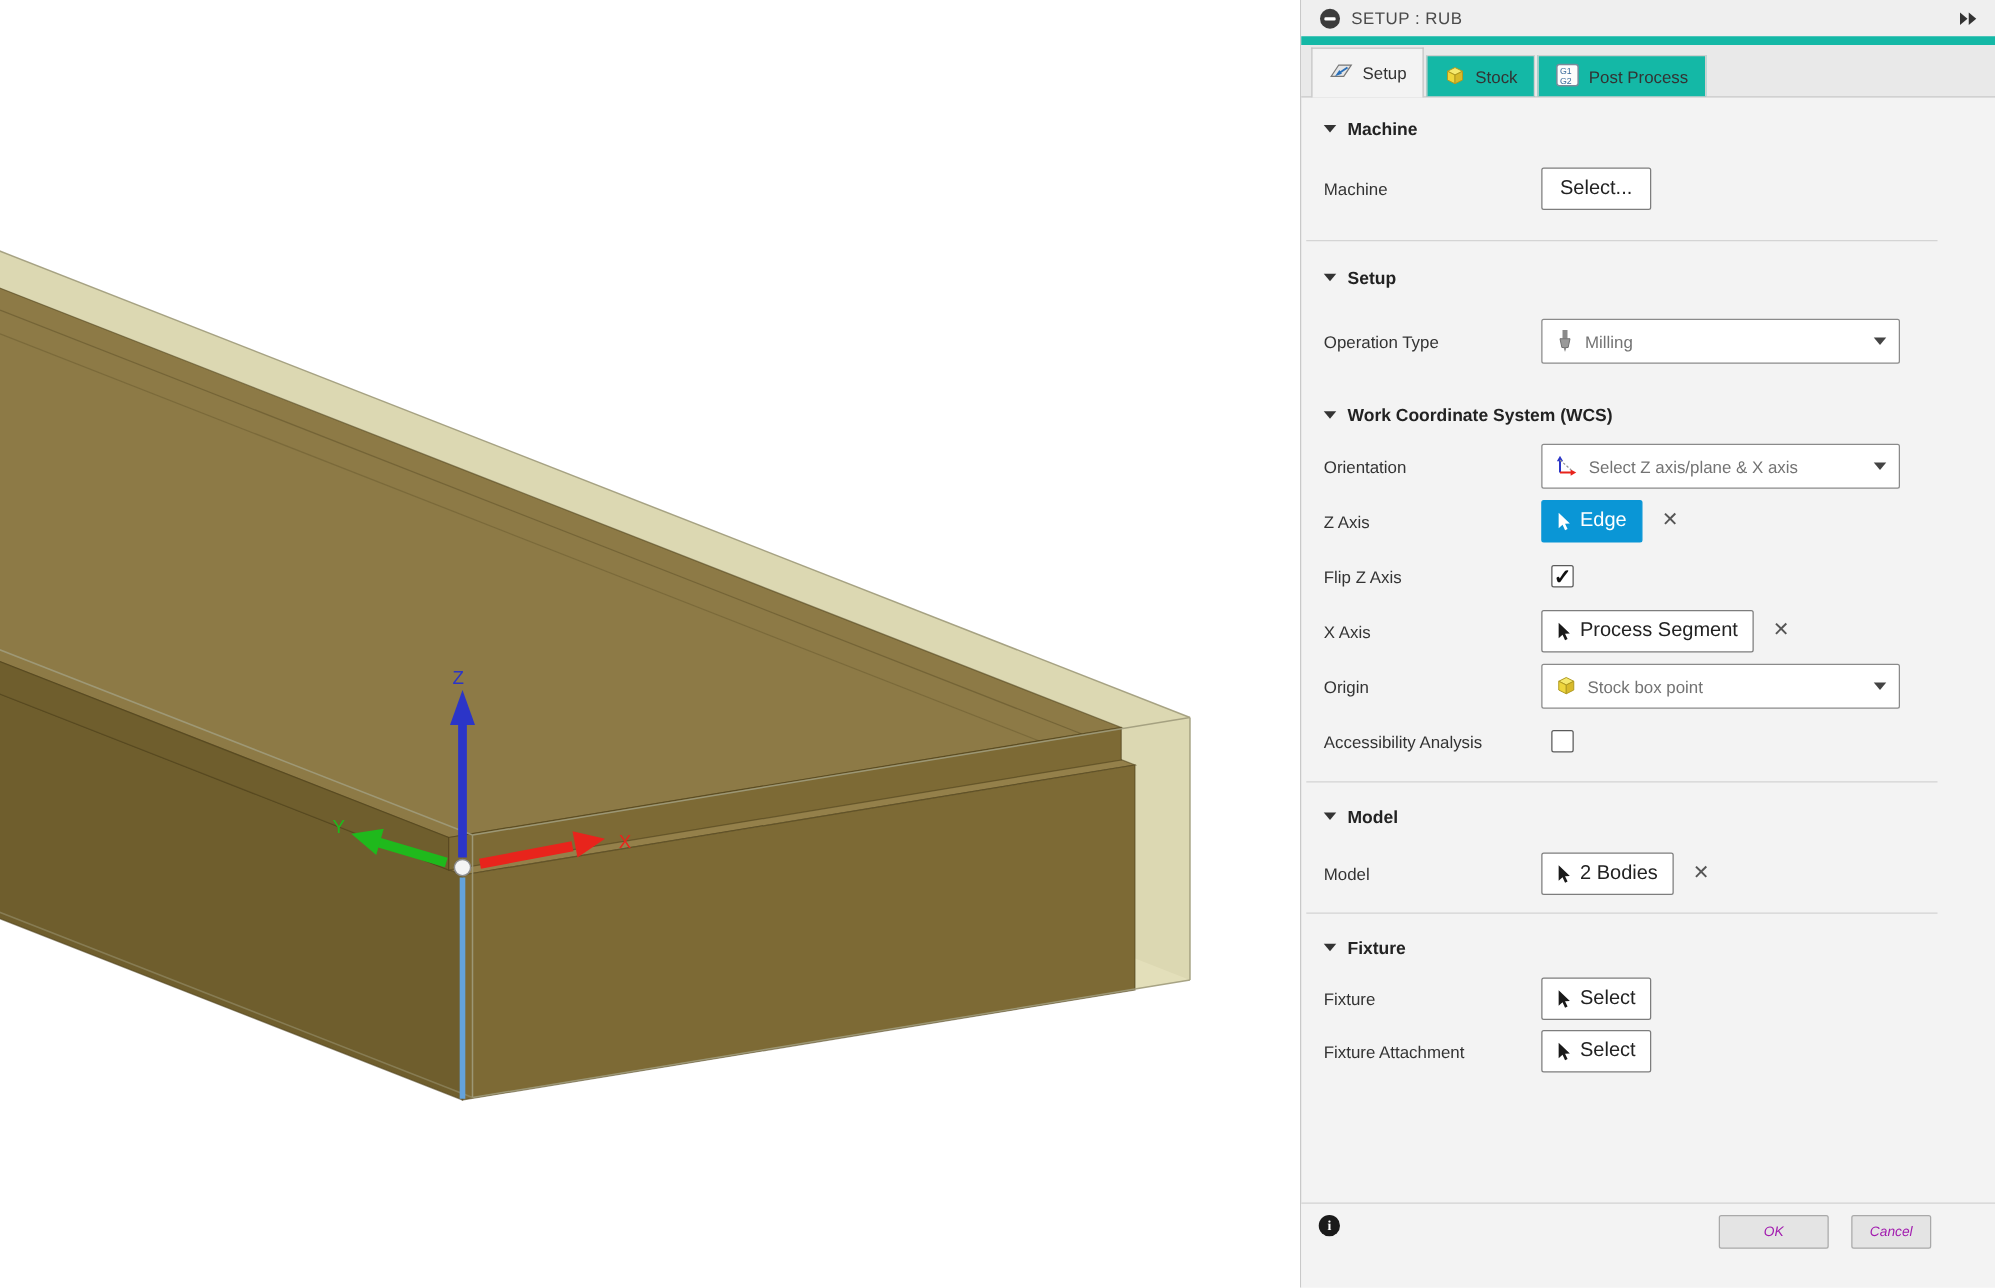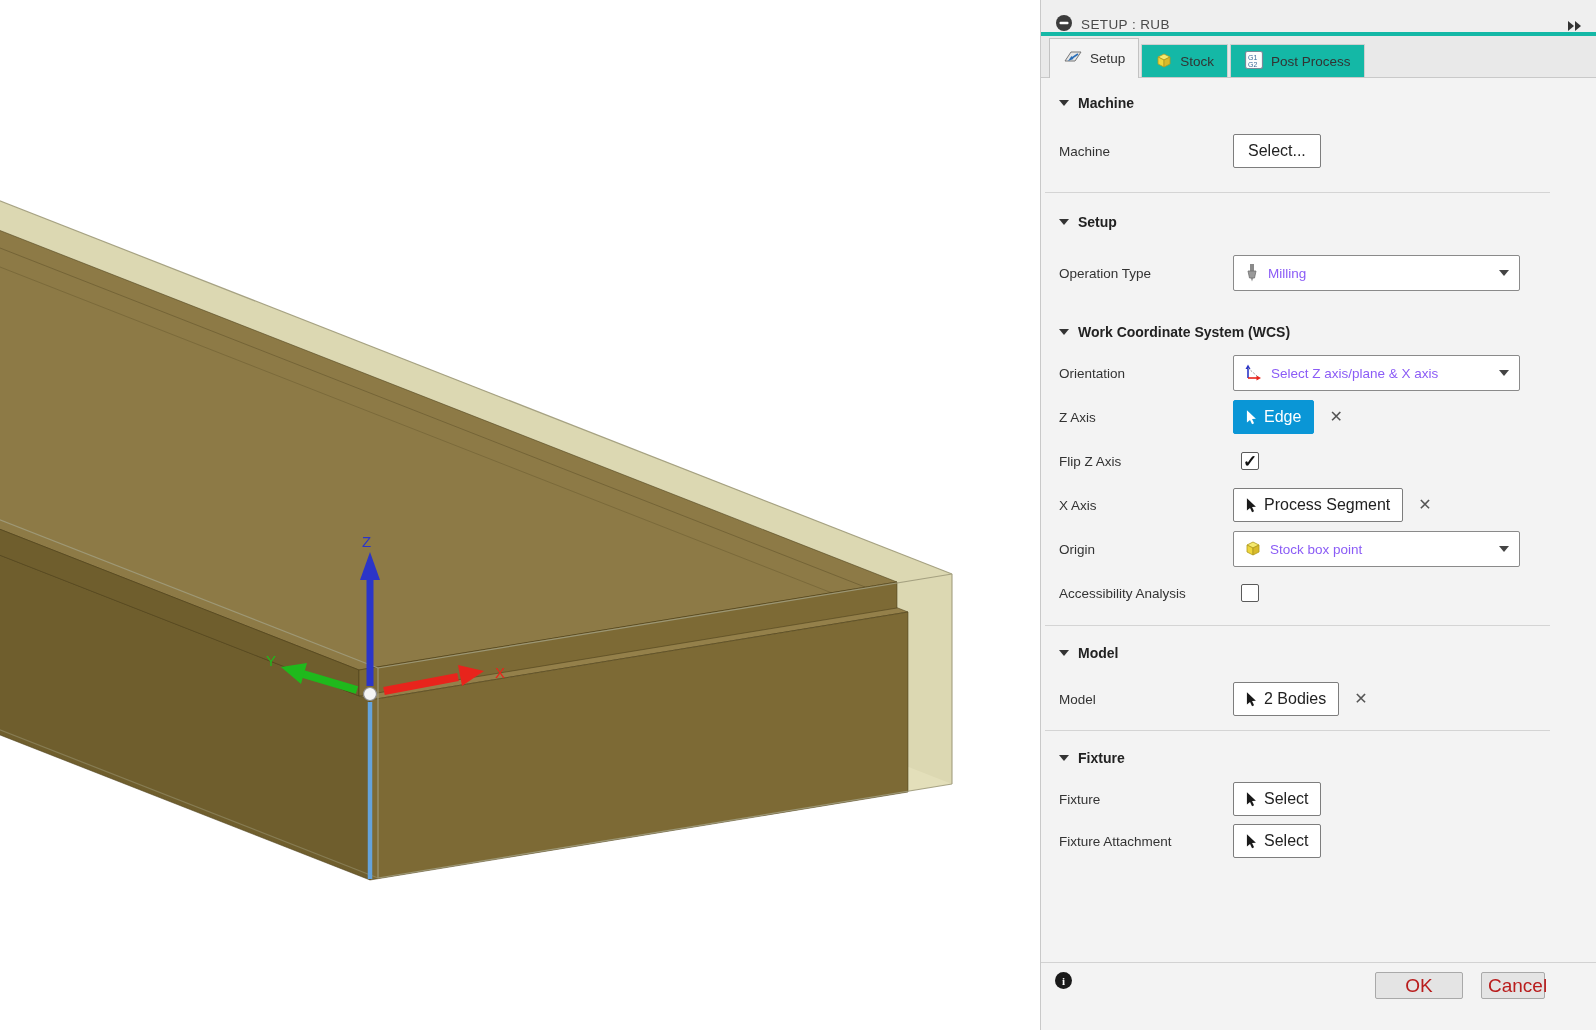--- a/index.html
+++ b/index.html
@@ -1,22 +1,22 @@
 <!DOCTYPE html>
 <html><head>
 <meta charset="utf-8">
 <style>
   html,body{margin:0;padding:0;width:1596px;height:1030px;overflow:hidden;background:#fff;
     font-family:"Liberation Sans",sans-serif;-webkit-font-smoothing:antialiased;}
   .viewport{position:absolute;left:0;top:0;width:1040px;height:1030px;background:#fff;}
   
   .panel{position:absolute;left:1040px;top:0;width:556px;height:1030px;background:#f3f3f3;
     border-left:1px solid #c9c9c9;box-sizing:border-box;font-size:13px;color:#333;}
-  .panel-header{height:36px;background:#efefef;border-bottom:4px solid #14b8a6;display:flex;
-    align-items:flex-end;padding:0 14px;box-sizing:border-box;}
+  .panel-header{height:36px;background:#efefef;border-bottom:7px solid #14b8a6;display:flex;
+    align-items:center;padding:0 14px;box-sizing:border-box;}
   .hdr-icon{display:inline-flex;margin-right:8px;}
   .hdr-title{font-size:13.5px;color:#4a4a4a;letter-spacing:.4px;}
   .hdr-ff{margin-left:auto;display:inline-flex;cursor:pointer;}
   .tabs{height:41px;background:#e9e9e9;border-bottom:1px solid #c9c9c9;display:flex;
     align-items:flex-end;padding-left:8px;position:relative;}
   .tab{display:flex;align-items:center;gap:7px;height:33px;padding:0 13px;background:#14b8a6;
     border:1px solid #cfcfcf;border-bottom:none;margin-right:2px;font-size:13.5px;color:#333;
     cursor:pointer;box-sizing:border-box;}
   .tab.active{height:40px;background:#f3f3f3;margin-bottom:-1px;border-color:#c2c2c2;}
   .body{padding-top:10px;}
@@ -28,35 +28,35 @@
   .row-label{width:174px;flex:none;font-size:13.5px;color:#333;}
   .divider{height:1px;background:#d4d4d4;margin-left:4px;margin-right:46px;}
   .btn{display:inline-flex;align-items:center;gap:7px;height:34px;padding:0 12px;background:#fff;
     border:1px solid #7d7d7d;border-radius:2px;font-size:16px;color:#222;cursor:pointer;
     font-family:"Liberation Sans",sans-serif;box-sizing:border-box;}
   .btn .cur path{fill:#1a1a1a;}
   .btn-blue{background:#0a96d6;border-color:#0a96d6;color:#fff;}
   .btn-blue .cur path{fill:#fff;}
   .dropdown{display:inline-flex;align-items:center;gap:8px;width:287px;height:36px;background:#fff;
     border:1px solid #8a8a8a;border-radius:2px;padding:0 10px;box-sizing:border-box;cursor:pointer;}
-  .dd-text{font-size:13.5px;color:#8b5cf6;white-space:nowrap;}
+  .dd-text{font-size:13.5px;color:#737373;white-space:nowrap;}
   .dd-arrow{margin-left:auto;width:0;height:0;border-left:5px solid transparent;
     border-right:5px solid transparent;border-top:6px solid #444;}
   .clear{margin-left:15px;font-size:16px;color:#555;cursor:pointer;line-height:1;}
   .checkbox{width:16px;height:16px;background:#fff;border:1.6px solid #5a5a5a;border-radius:2px;
     margin-left:8px;display:inline-flex;align-items:flex-end;cursor:pointer;box-sizing:content-box;}
   .checkbox.checked::after{content:"\2713";font-size:17px;line-height:15px;font-weight:bold;
     color:#111;margin-left:1px;}
   .footer{position:absolute;left:0;top:962px;width:100%;height:68px;border-top:1px solid #d2d2d2;
     background:#f3f3f3;display:flex;align-items:flex-start;padding-top:9px;box-sizing:border-box;}
   .info{width:17px;height:17px;border-radius:50%;background:#1a1a1a;color:#fff;display:inline-flex;
     align-items:center;justify-content:center;font-size:11px;font-weight:bold;margin-left:14px;
     font-family:"Liberation Serif",serif;cursor:pointer;}
-  .fbtn{height:27px;background:#e4e4e4;border:1px solid #a9a9a9;border-radius:2px;font-size:19px;
-    color:#b91c1c;cursor:pointer;font-family:"Liberation Sans",sans-serif;}
+  .fbtn{height:27px;background:#e4e4e4;border:1px solid #a9a9a9;border-radius:2px;font-size:11px;
+    color:#a21caf;cursor:pointer;font-family:"Liberation Sans",sans-serif;font-style:italic;}
   .fbtn.ok{width:88px;margin-left:303px;}
   .fbtn.cancel{width:64px;margin-left:18px;}
 </style>
 </head>
 <body>
 
 <div class="viewport">
   <svg width="1040" height="1030" viewBox="0 0 1040 1030">
 
     <g>

